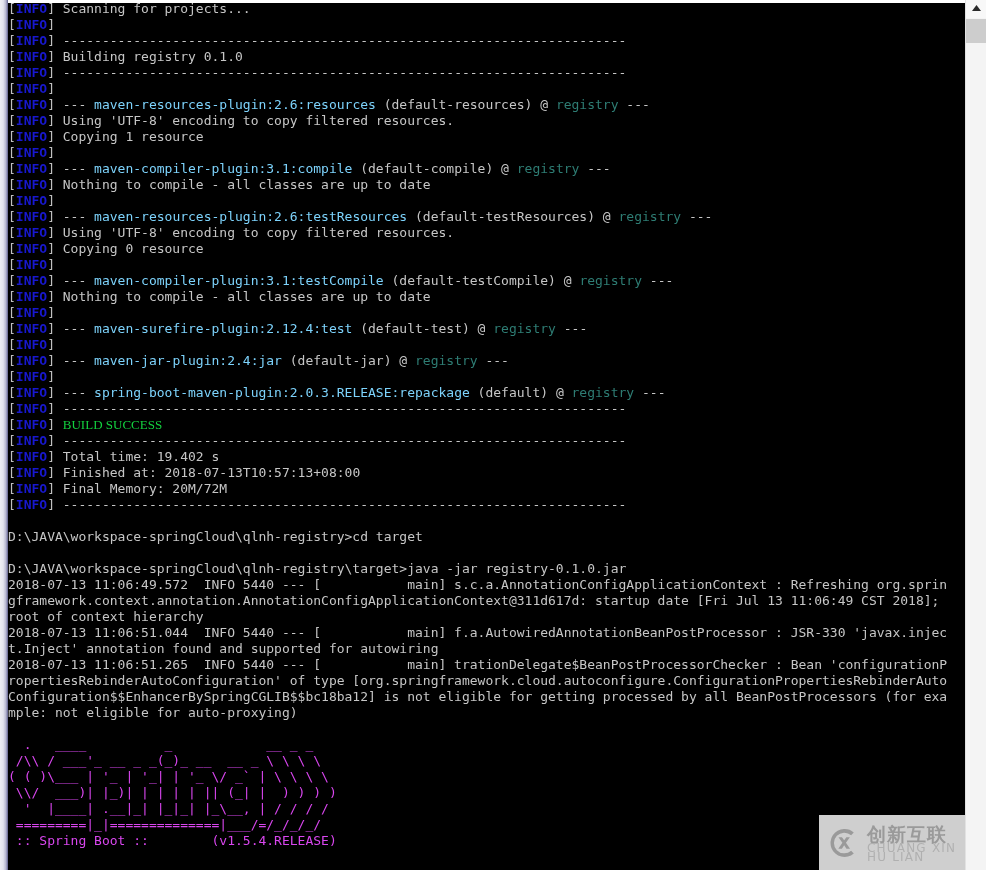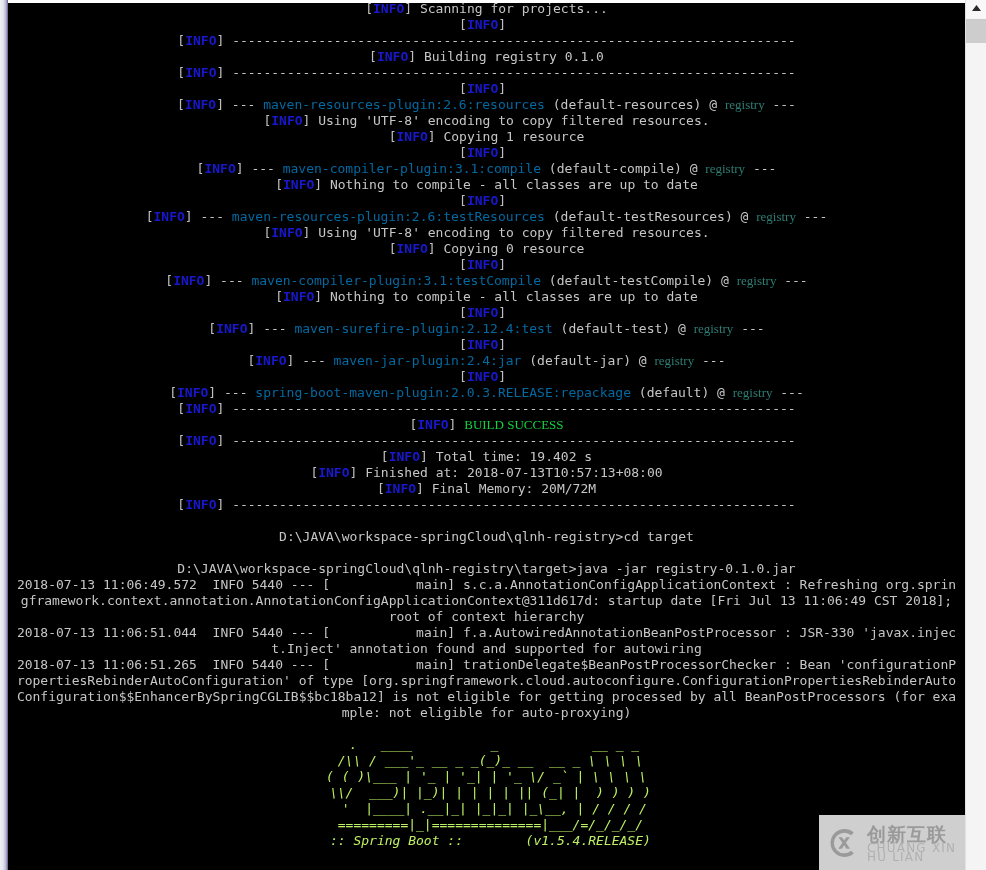--- a/index.html
+++ b/index.html
@@ -56,31 +56,30 @@
     font-size: 13px;
     line-height: 16px;
     white-space: pre;
     color: #c8c8c8;
     letter-spacing: 0px;
   }
 
   .ln {
     height: 16px;
     white-space: pre;
-    text-align: center;
   }
   .blank { height: 16px; }
 
   .brk   { color: #c0c0c0; }
   .info  { color: #1818cf; font-weight: bold; }
   .txt   { color: #c6c6c6; }
-  .plug  { color: #0369a1; }
-  .reg   { color: #2e7d74; font-family: Liberation Serif, serif; }
+  .plug  { color: #7dd3fc; }
+  .reg   { color: #2e7d74; }
   .ok    { color: #13d13f; font-family: Liberation Serif, serif; }
-  .ascii { color: #bef264; font-style: italic; }
+  .ascii { color: #d946ef; }
 
   
   #scrollbar {
     position: absolute;
     right: 0;
     top: 0;
     width: 21px;
     height: 870px;
     background: #f4f4f4;
     border-left: 1px solid #e2e2e2;

